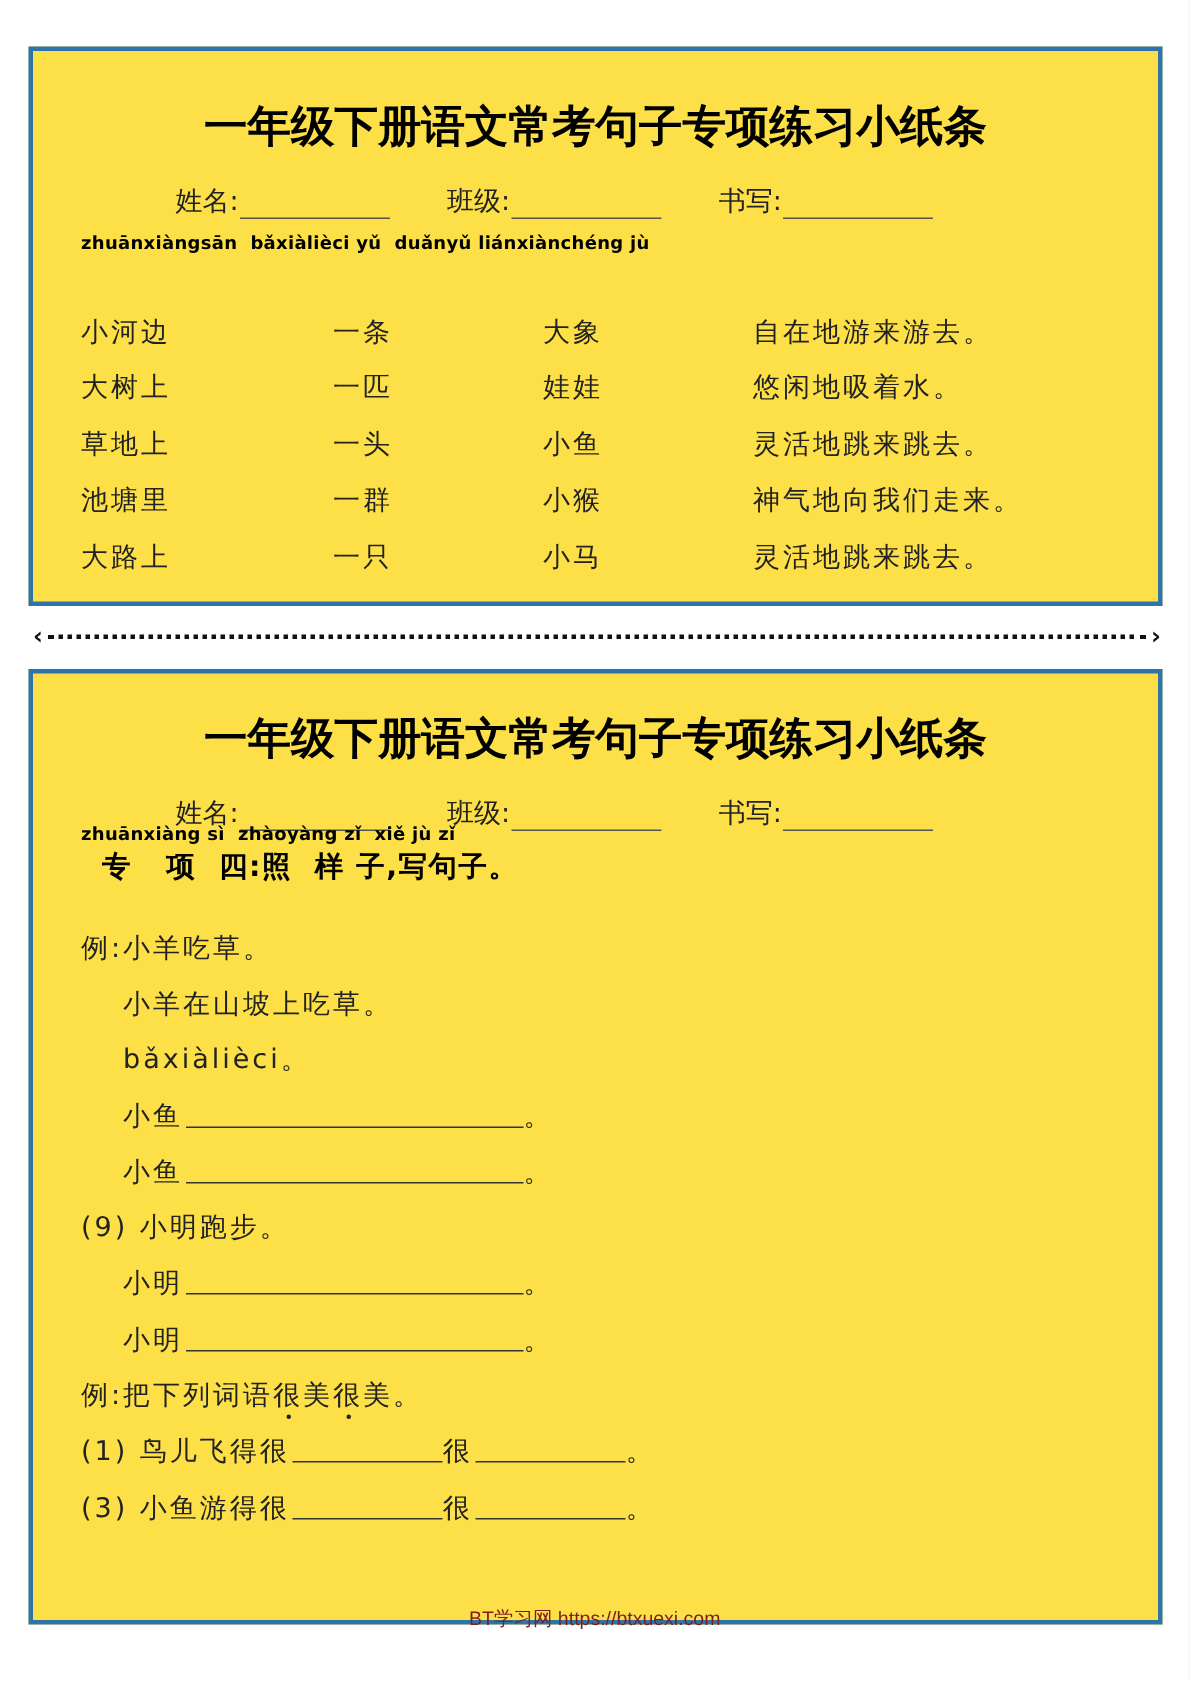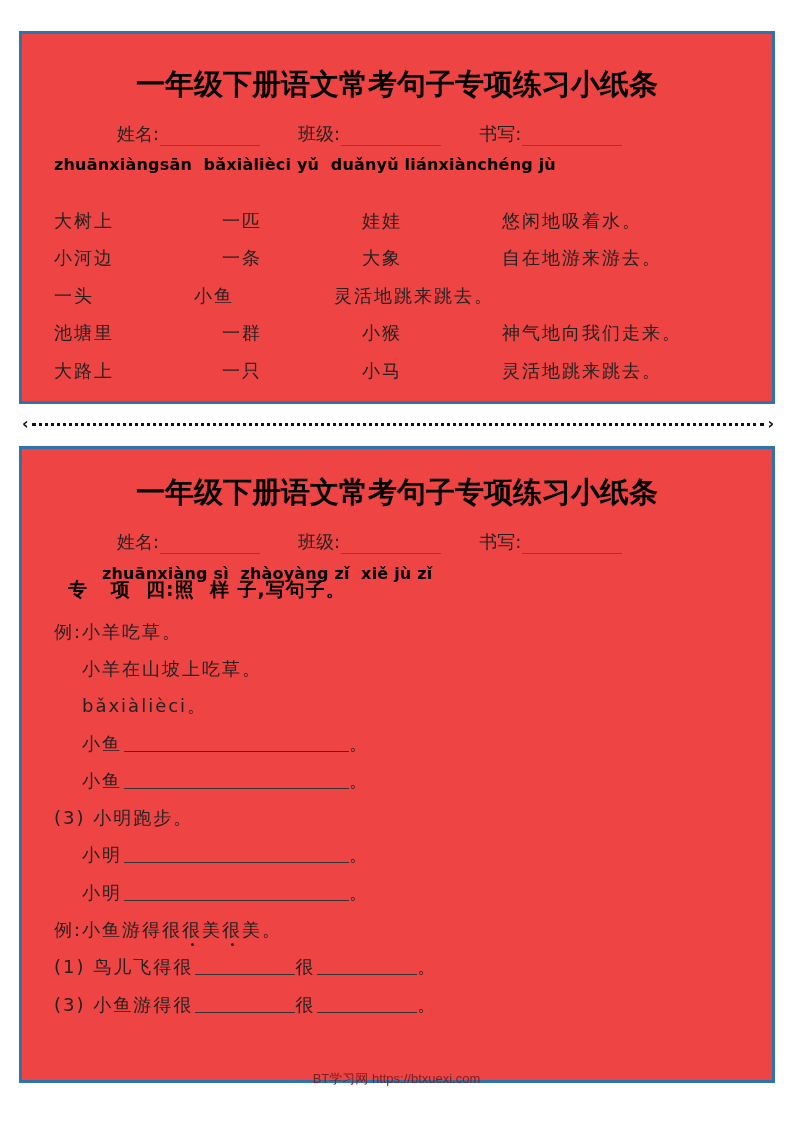--- a/index.html
+++ b/index.html
@@ -4,21 +4,21 @@
   <style>
     * { margin: 0; padding: 0; box-sizing: border-box; }
     html, body { width: 793px; height: 1122px; background: #ffffff; overflow: hidden; }
     body { position: relative; font-family: "DejaVu Sans", "Liberation Sans", sans-serif; color: #111; }
 
     .card {
       position: absolute;
       left: 19px;
       width: 756px;
       border: 3px solid #2e74ab;
-      background: #ef4444;
+      background: #fde047;
     }
     #card1 { top: 31px; height: 373px; }
     #card2 { top: 446px; height: 637px; }
 
     .title {
       position: absolute;
       left: 0; right: 0;
       text-align: center;
       font-size: 29px;
       font-weight: bold;
@@ -36,39 +36,39 @@
       display: flex;
     }
     #card1 .info-row { top: 88px; }
     #card2 .info-row { top: 81px; }
     .info-item { display: flex; align-items: flex-end; margin-right: 38px; }
     .info-line { display: inline-block; width: 100px; border-bottom: 1.5px solid #555; height: 18px; margin-left: 1px; }
 
     .pinyin {
       position: absolute;
       left: 32px;
-      font-size: 16px;
+      font-size: 12px;
       font-weight: bold;
       letter-spacing: 0.2px;
       white-space: pre;
       color: #000;
     }
     .section-title {
       position: absolute;
       left: 46px;
       font-size: 19px;
       font-weight: bold;
       white-space: pre;
       color: #000;
       letter-spacing: 1px;
     }
     #card1 .pinyin { top: 121px; }
     #card1 .section-title { top: 135px; }
-    #card2 .pinyin { top: 115px; margin-left: 48px; }
-    #card2 .section-title { top: 128px; }
+    #card2 .pinyin { top: 100px; }
+    #card2 .section-title { top: 116px; }
 
     .match-table {
       position: absolute;
       left: 32px;
       top: 168px;
       font-size: 18px;
       letter-spacing: 2px;
       color: #222;
     }
     .match-row { display: flex; height: 37.5px; align-items: center; }
@@ -152,32 +152,33 @@
     </div>
     <div class="info-item">
       <span>书写:</span>
       <span class="info-line"></span>
     </div>
   </div>
   <div class="pinyin">zhuānxiàngsān  bǎxiàlièci yǔ  duǎnyǔ liánxiànchéng jù</div>
 
   <div class="match-table">
     <div class="match-row">
+      <span class="mc0">小河边</span>
+      <span class="mc1">一条</span>
+      <span class="mc2">大象</span>
+      <span class="mc3">自在地游来游去。</span>
+    </div>
+    <div class="match-row">
       <span class="mc0">大树上</span>
       <span class="mc1">一匹</span>
       <span class="mc2">娃娃</span>
       <span class="mc3">悠闲地吸着水。</span>
     </div>
     <div class="match-row">
-      <span class="mc0">小河边</span>
-      <span class="mc1">一条</span>
-      <span class="mc2">大象</span>
-      <span class="mc3">自在地游来游去。</span>
-    </div>
-    <div class="match-row">
+      <span class="mc0">草地上</span>
       <span class="mc1">一头</span>
       <span class="mc2">小鱼</span>
       <span class="mc3">灵活地跳来跳去。</span>
     </div>
     <div class="match-row">
       <span class="mc0">池塘里</span>
       <span class="mc1">一群</span>
       <span class="mc2">小猴</span>
       <span class="mc3">神气地向我们走来。</span>
     </div>
@@ -222,30 +223,30 @@
     <div class="ex-line indent">小羊在山坡上吃草。</div>
     <div class="ex-line indent">bǎxiàlièci。</div>
 
     <div class="ex-line indent">
       <span>小鱼</span><span class="blank-long"></span><span>。</span>
     </div>
     <div class="ex-line indent">
       <span>小鱼</span><span class="blank-long"></span><span>。</span>
     </div>
 
-    <div class="ex-line">(3) 小明跑步。</div>
+    <div class="ex-line">(9) 小明跑步。</div>
     <div class="ex-line indent">
       <span>小明</span><span class="blank-long"></span><span>。</span>
     </div>
     <div class="ex-line indent">
       <span>小明</span><span class="blank-long"></span><span>。</span>
     </div>
 
     <div class="ex-line">
-      <span>例:</span><span>小鱼游得很</span><span class="dot-char">很</span><span>美</span><span class="dot-char">很</span><span>美。</span>
+      <span>例:</span><span>把下列词语</span><span class="dot-char">很</span><span>美</span><span class="dot-char">很</span><span>美。</span>
     </div>
 
     <div class="ex-line">
       <span>(1) 鸟儿飞得很</span><span class="blank-short"></span><span>很</span><span class="blank-short"></span><span>。</span>
     </div>
     <div class="ex-line">
       <span>(3) 小鱼游得很</span><span class="blank-short"></span><span>很</span><span class="blank-short"></span><span>。</span>
     </div>
   </div>
 </div>

